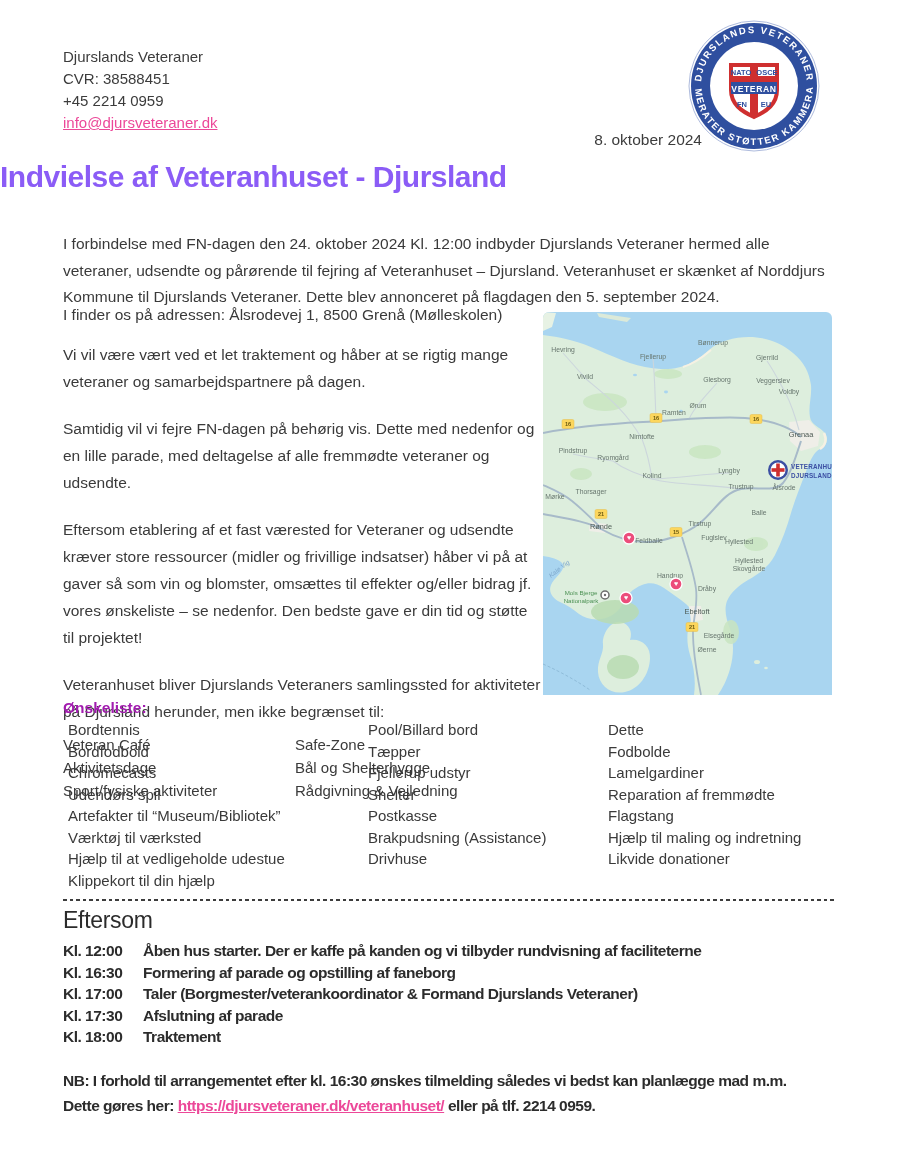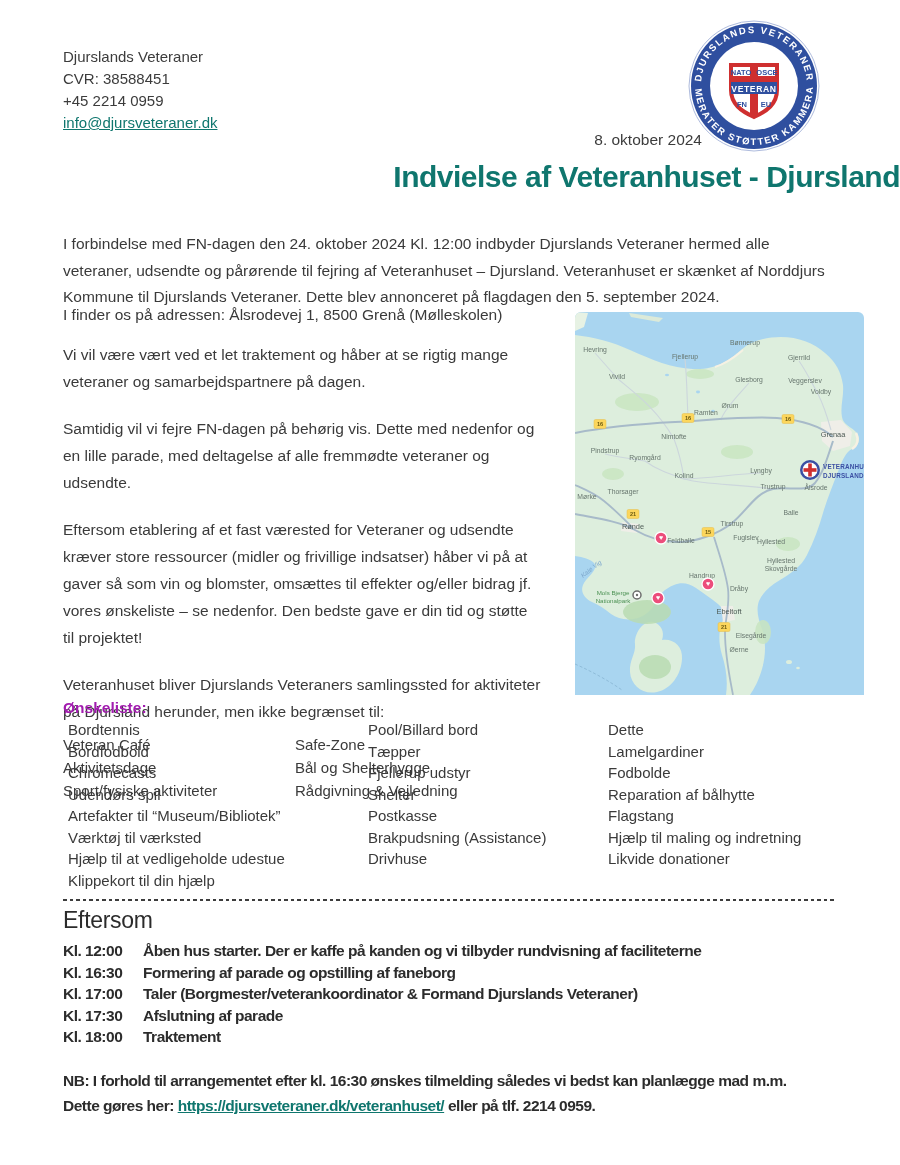--- a/index.html
+++ b/index.html
@@ -1,26 +1,26 @@
 <!DOCTYPE html>
 <html><head>
 <meta charset="utf-8">
 <style>
   html,body{margin:0;padding:0;}
   body{
     width:900px;height:1165px;position:relative;background:#ffffff;
     font-family:"Liberation Sans",sans-serif;color:#3a3a3a;overflow:hidden;
   }
-  a{color:#0f766e;text-decoration:underline;}
+  a{color:#ec4899;text-decoration:underline;}
   
   .contact{position:absolute;left:63px;top:46px;font-size:15px;line-height:22px;color:#3c3c3c;}
   .logo{position:absolute;left:688px;top:20px;width:132px;height:132px;}
   .date{position:absolute;top:131px;right:198px;font-size:15.5px;color:#3c3c3c;}
-  .title{position:absolute;top:160px;left:0;width:100%;text-align:right;
-    font-size:30px;font-weight:bold;color:#0f766e;letter-spacing:-0.5px;}
+  .title{position:absolute;top:160px;left:0;width:100%;text-align:left;
+    font-size:30px;font-weight:bold;color:#8b5cf6;letter-spacing:-0.5px;}
   
   .p1{position:absolute;left:63px;top:231px;width:778px;font-size:15.5px;line-height:26.5px;}
   .addr{position:absolute;left:63px;top:306px;font-size:15.5px;}
   .leftcol{position:absolute;left:63px;top:341px;width:478px;font-size:15.5px;line-height:27px;}
   .leftcol p{margin:0 0 20px 0;}
   .acts{display:flex;margin-top:2px;line-height:23px;font-size:15px;}
   .acts .c1{width:232px;}
   
   .wish{position:absolute;left:63px;top:699px;width:778px;font-size:15px;}
   .wish h3{margin:0 0 2px 0;font-size:15.5px;font-weight:bold;color:#a21caf;}
@@ -31,21 +31,21 @@
   
   .sep{position:absolute;left:63px;top:899px;width:772px;height:2px;
     background:repeating-linear-gradient(90deg,#3d3d3d 0 3.5px,transparent 3.5px 6.5px);}
   .cond{letter-spacing:-0.5px;font-weight:bold;color:#2c2c2c;}
   .program{position:absolute;left:63px;top:907px;width:778px;}
   .program h2{margin:0 0 6px 0;font-size:23px;font-weight:normal;letter-spacing:-0.3px;color:#2b2b2b;}
   .prog-row{display:flex;line-height:21.5px;font-size:15.5px;}
   .prog-time{width:80px;flex:none;}
   .nb{position:absolute;left:63px;top:1068px;width:778px;font-size:15.5px;line-height:25px;}
   
-  .map{position:absolute;left:543px;top:312px;width:289px;height:444px;border-radius:6px;overflow:hidden;margin-left:32px;}
+  .map{position:absolute;left:543px;top:312px;width:289px;height:444px;border-radius:6px;overflow:hidden;}
   .map svg{display:block;}
   text.ml{font-size:6.8px;fill:#67766e;font-family:"Liberation Sans",sans-serif;}
   text.ml.big{font-size:7.4px;fill:#4d5a55;}
   text.park{font-size:6.2px;fill:#4b9153;}
   text.water{font-size:6.4px;fill:#7fa9cd;font-style:italic;}
   text.shieldtxt{font-size:5.6px;fill:#6b5a10;font-weight:bold;}
   text.hearttxt{font-size:7px;fill:#ffffff;}
   text.vhm{font-size:6.3px;font-weight:bold;fill:#3b4fa3;letter-spacing:0.2px;}
   
   .ringtxt{font-size:9.5px;font-weight:bold;fill:#ffffff;letter-spacing:1.6px;}
@@ -252,23 +252,23 @@
         <div>Pool/Billard bord</div>
         <div>Tæpper</div>
         <div>Fjellerup udstyr</div>
         <div>Shelter</div>
         <div>Postkasse</div>
         <div>Brakpudsning (Assistance)</div>
         <div>Drivhuse</div>
       </div>
     <div class="c3" id="wl-c3">
         <div>Dette</div>
+        <div>Fodbolde</div>
         <div>Lamelgardiner</div>
-        <div>Fodbolde</div>
-        <div>Reparation af bålhytte</div>
+        <div>Reparation af fremmødte</div>
         <div>Flagstang</div>
         <div>Hjælp til maling og indretning</div>
         <div>Likvide donationer</div>
       </div>
   </div>
 </div>
 
 <div class="sep"></div>
 
 <div class="program">

